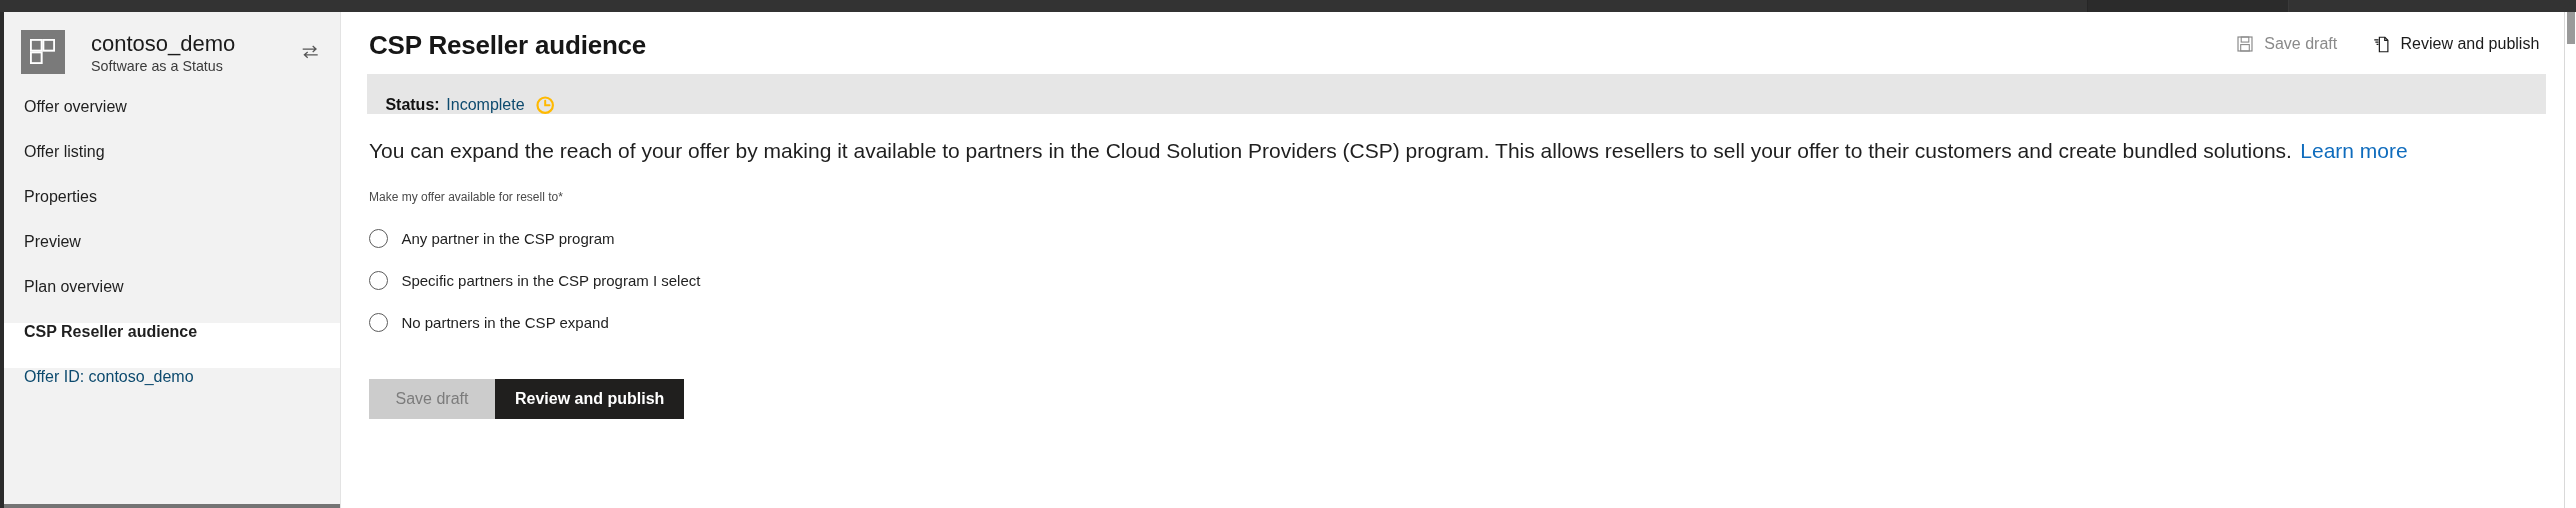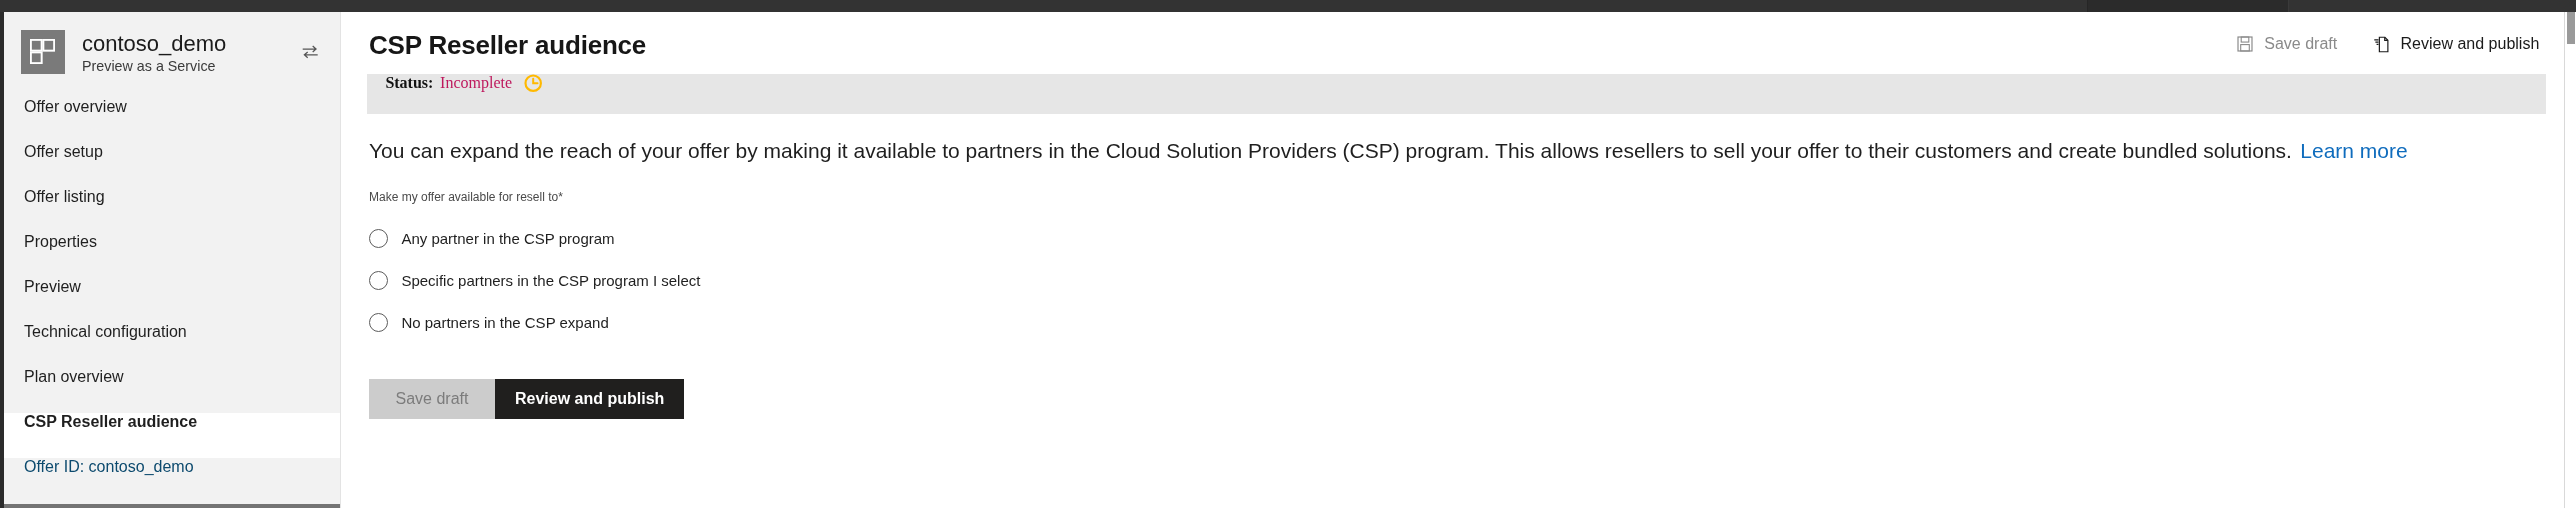--- a/index.html
+++ b/index.html
@@ -57,21 +57,21 @@
     position: relative;
   }
   .offer-icon {
     width: 44px; height: 44px;
     background: #7a7a7a;
     flex: 0 0 44px;
     position: relative;
   }
   .offer-icon svg { position: absolute; top: 9.2px; left: 9.2px; }
 
-  .offer-meta { margin-left: 17px; min-width: 0; }
+  .offer-meta { margin-left: 26px; min-width: 0; }
   .offer-name {
     font-size: 22px;
     color: #1b1b1b;
     line-height: 1.15;
     white-space: nowrap;
   }
   .offer-sub {
     font-size: 14.3px;
     color: #3b3b3b;
     margin-top: 1.7px;
@@ -157,27 +157,26 @@
   }
   .cmd.disabled { color: #8a8a8a; cursor: default; }
   .cmd.enabled  { color: #1b1b1b; }
   .cmd-ico { display: flex; align-items: center; justify-content: center; width: 18.4px; height: 18.4px; }
 
   .status-banner {
     margin: 13.4px 18.4px 0 25px;
     height: 40px;
     background: #e6e6e6;
     display: flex;
-    align-items: flex-start;
+    align-items: flex-end;
     padding-left: 18.4px;
     gap: 6.7px;
-    font-family: Liberation Serif, serif;
   }
   .status-label { font-size: 16px; font-weight: bold; color: #121212; }
-  .status-value { font-size: 16px; color: #be185d; }
+  .status-value { font-size: 16px; color: #0c4a6e; }
   .status-ico { margin-left: 5px; display: flex; align-items: center; }
 
   .body-wrap { padding: 0 25px 0 27px; }
 
   .desc {
     margin-top: 22.6px;
     font-size: 21px;
     color: #1f1f1f;
     line-height: 1.35;
   }
@@ -273,48 +272,42 @@
     <div class="offer-header">
       <div class="offer-icon">
         <svg width="25" height="25" viewBox="0 0 30 30" aria-hidden="true">
           <rect x="1" y="1" width="13" height="13" fill="none" stroke="#ffffff" stroke-width="2.4"></rect>
           <rect x="16" y="1" width="13" height="13" fill="none" stroke="#ffffff" stroke-width="2.4"></rect>
           <rect x="1" y="16" width="13" height="13" fill="none" stroke="#ffffff" stroke-width="2.4"></rect>
         </svg>
       </div>
       <div class="offer-meta">
         <div class="offer-name">contoso_demo</div>
-        <div class="offer-sub">Preview as a Service</div>
+        <div class="offer-sub">Software as a Status</div>
       </div>
       <div class="switch-icon">
         <svg width="18.4" height="15" viewBox="0 0 22 18" aria-hidden="true">
           <path d="M2 6 H18 M14 2.5 L18 6 L14 9.5" fill="none" stroke="#555" stroke-width="1.5"></path>
           <path d="M20 13 H4 M8 9.5 L4 13 L8 16.5" fill="none" stroke="#555" stroke-width="1.5"></path>
         </svg>
       </div>
     </div>
 
     <nav class="nav">
       <div class="nav-item">
         <span>Offer overview</span>
       </div>
       <div class="nav-item">
-        <span>Offer setup</span>
-      </div>
-      <div class="nav-item">
         <span>Offer listing</span>
       </div>
       <div class="nav-item">
         <span>Properties</span>
       </div>
       <div class="nav-item">
         <span>Preview</span>
-      </div>
-      <div class="nav-item">
-        <span>Technical configuration</span>
       </div>
       <div class="nav-item">
         <span>Plan overview</span>
       </div>
       <div class="nav-item selected">
         <span>CSP Reseller audience</span>
       </div>
       <div class="nav-item muted">
         <span>Offer ID: contoso_demo</span>
       </div>

